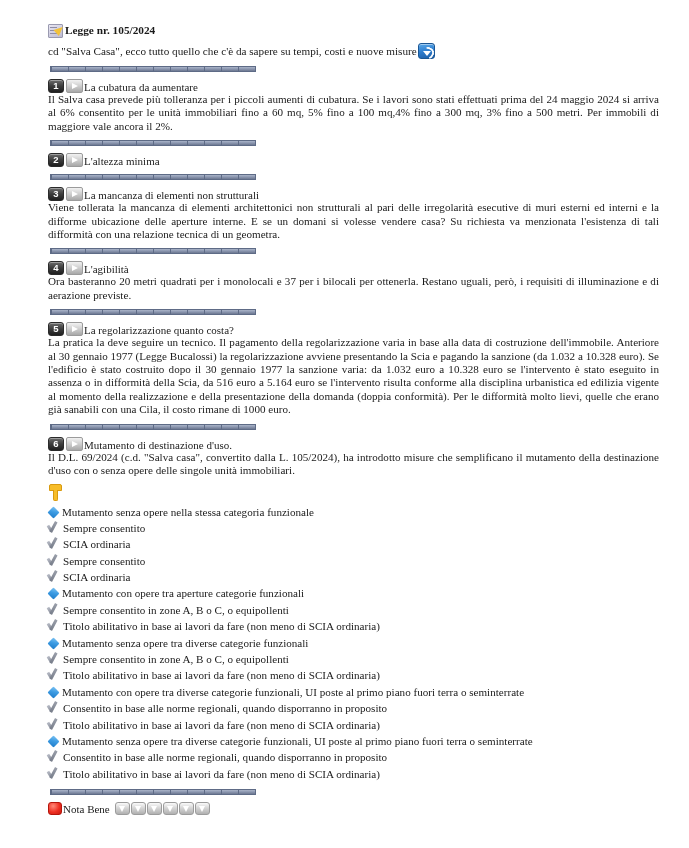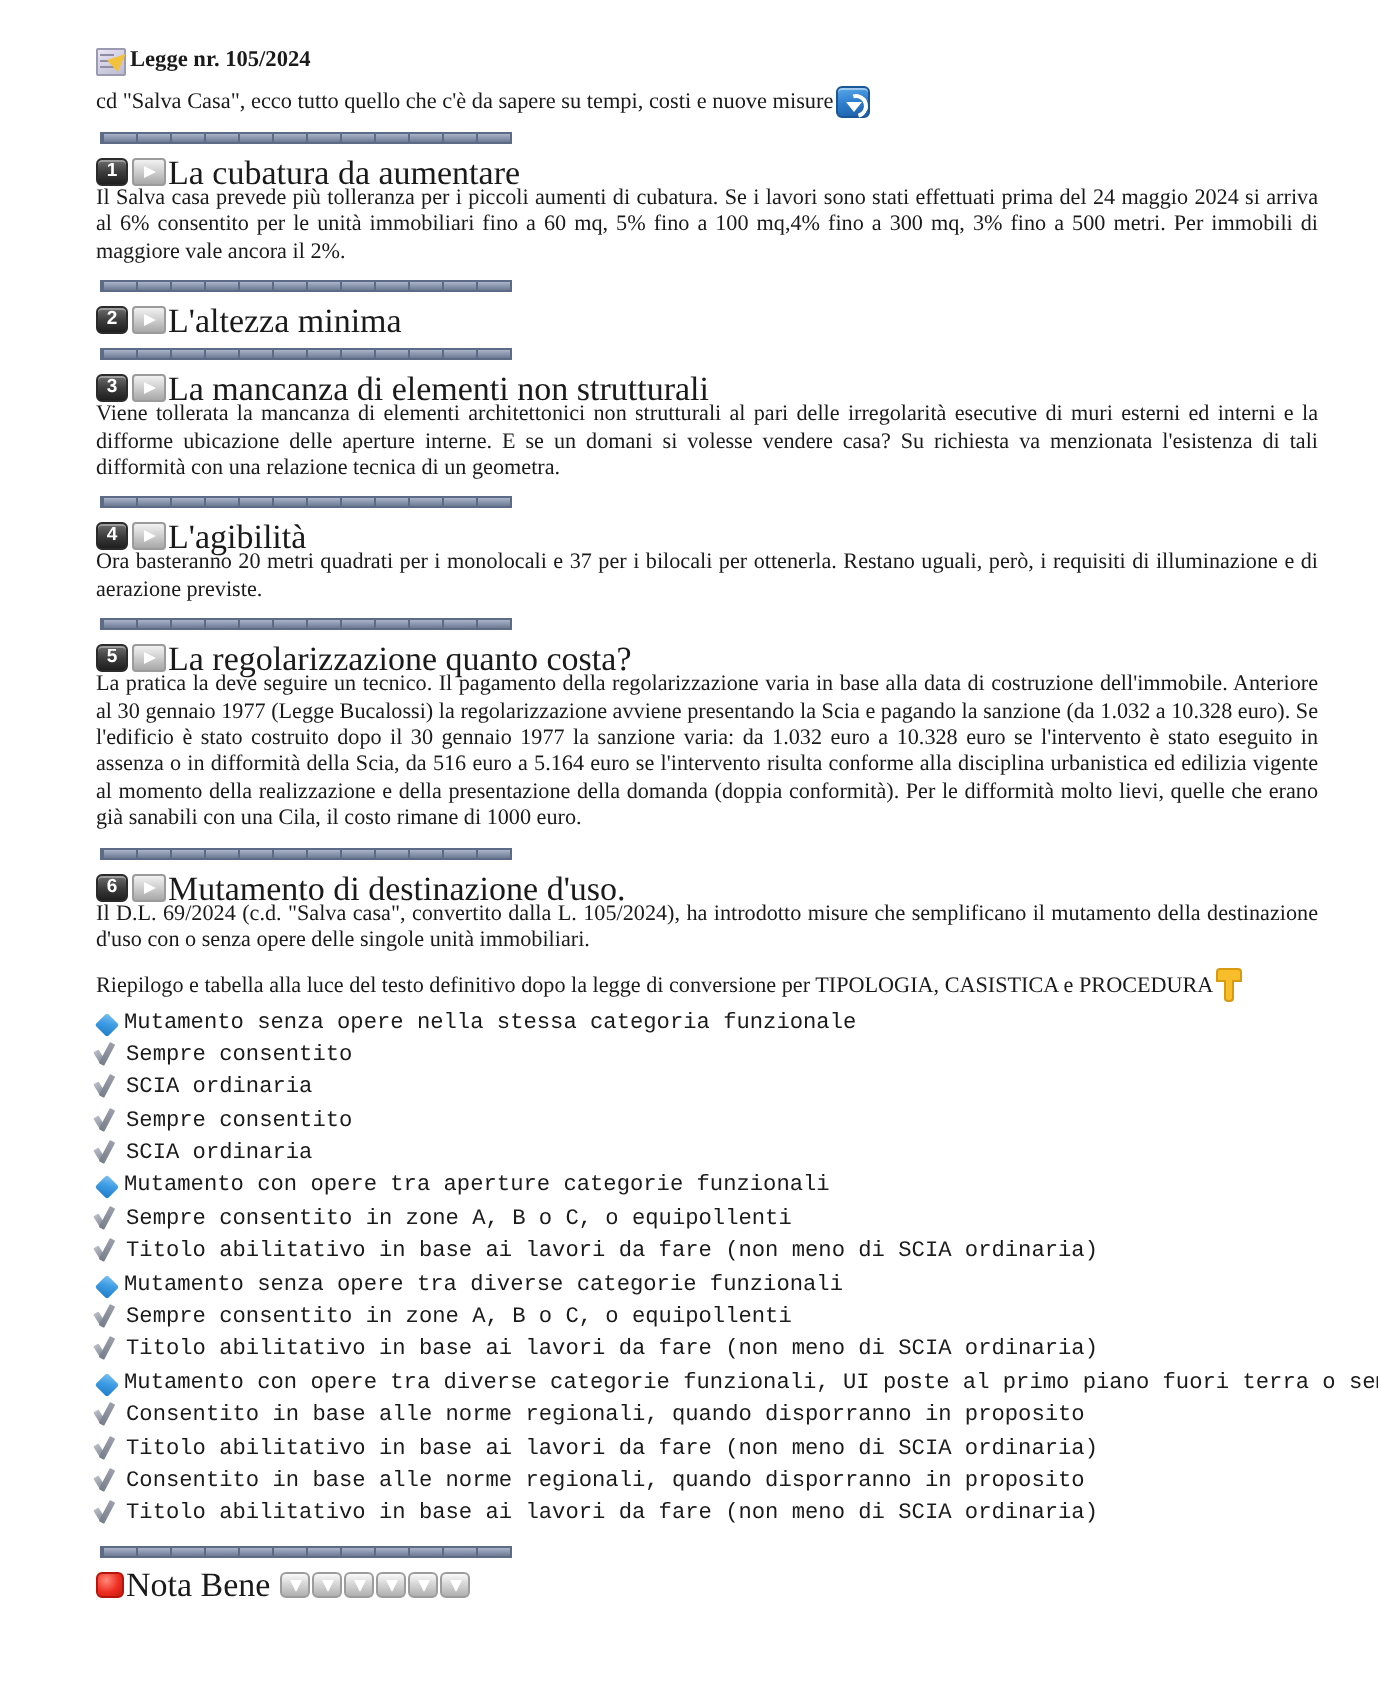--- a/index.html
+++ b/index.html
@@ -32,21 +32,21 @@
   }
   .heading-line {
     font-size: 11.1px;
     line-height: 14px;
     margin: 0;
     display: flex;
     align-items: flex-end;
     white-space: nowrap;
   }
   .heading-label {
-    font-size: 17px;
+    font-size: 11px;
     line-height: 12px;
     padding-left: 1px;
   }
   .spacer-6 { height: 6px; }
   .spacer-3 { height: 3px; }
 
   
   .title-row {
     display: flex;
     margin: 0 0 5px 0;
@@ -219,21 +219,20 @@
   }
 
   
   .bullet-list { margin: 0; padding: 0; }
   .bullet-row {
     display: flex;
     align-items: flex-start;
     font-size: 11.1px;
     line-height: 16.4px;
     height: 16.4px;
-    font-family: Liberation Mono, monospace;
   }
   .bullet-row .bl-text { padding-left: 3px; white-space: nowrap; }
 
   .icon-diamond {
     width: 11px; height: 11px;
     flex: 0 0 auto;
     margin-top: 3px;
     background: linear-gradient(150deg,#7ec3f2 0%, #3d9ce3 45%, #1f7cc9 100%);
     transform: rotate(45deg) scale(.78);
     border-radius: 1.5px;
@@ -336,21 +335,21 @@
   <div class="heading-line">
     <span class="icon-num">6</span>
     <span class="icon-play"></span>
     <span class="heading-label">Mutamento di destinazione d'uso.</span>
   </div>
   <p class="para">Il D.L. 69/2024 (c.d. "Salva casa", convertito dalla L. 105/2024), ha introdotto misure che semplificano il mutamento della destinazione d'uso con o senza opere delle singole unità immobiliari.</p>
 
   <div class="spacer-6"></div>
 
   <div class="para">
-    <span>Riepilogo e tabella alla luce del testo definitivo dopo la legge di conversione per TIPOLOGIA, CASISTICA e PROCEDURA</span><span class="icon-hand"></span>
+    <span class="icon-hand"></span>
   </div>
 
   <div class="spacer-3"></div>
 
   <div class="bullet-list">
     <div class="bullet-row">
         <span class="icon-diamond"></span>
         <span class="bl-text">Mutamento senza opere nella stessa categoria funzionale</span>
       </div>
     <div class="bullet-row">
@@ -397,20 +396,24 @@
         <span class="icon-diamond"></span>
         <span class="bl-text">Mutamento con opere tra diverse categorie funzionali, UI poste al primo piano fuori terra o seminterrate</span>
       </div>
     <div class="bullet-row">
         <span class="icon-check"></span>
         <span class="bl-text">Consentito in base alle norme regionali, quando disporranno in proposito</span>
       </div>
     <div class="bullet-row">
         <span class="icon-check"></span>
         <span class="bl-text">Titolo abilitativo in base ai lavori da fare (non meno di SCIA ordinaria)</span>
+      </div>
+    <div class="bullet-row">
+        <span class="icon-diamond"></span>
+        <span class="bl-text">Mutamento senza opere tra diverse categorie funzionali, UI poste al primo piano fuori terra o seminterrate</span>
       </div>
     <div class="bullet-row">
         <span class="icon-check"></span>
         <span class="bl-text">Consentito in base alle norme regionali, quando disporranno in proposito</span>
       </div>
     <div class="bullet-row">
         <span class="icon-check"></span>
         <span class="bl-text">Titolo abilitativo in base ai lavori da fare (non meno di SCIA ordinaria)</span>
       </div>
   </div>

